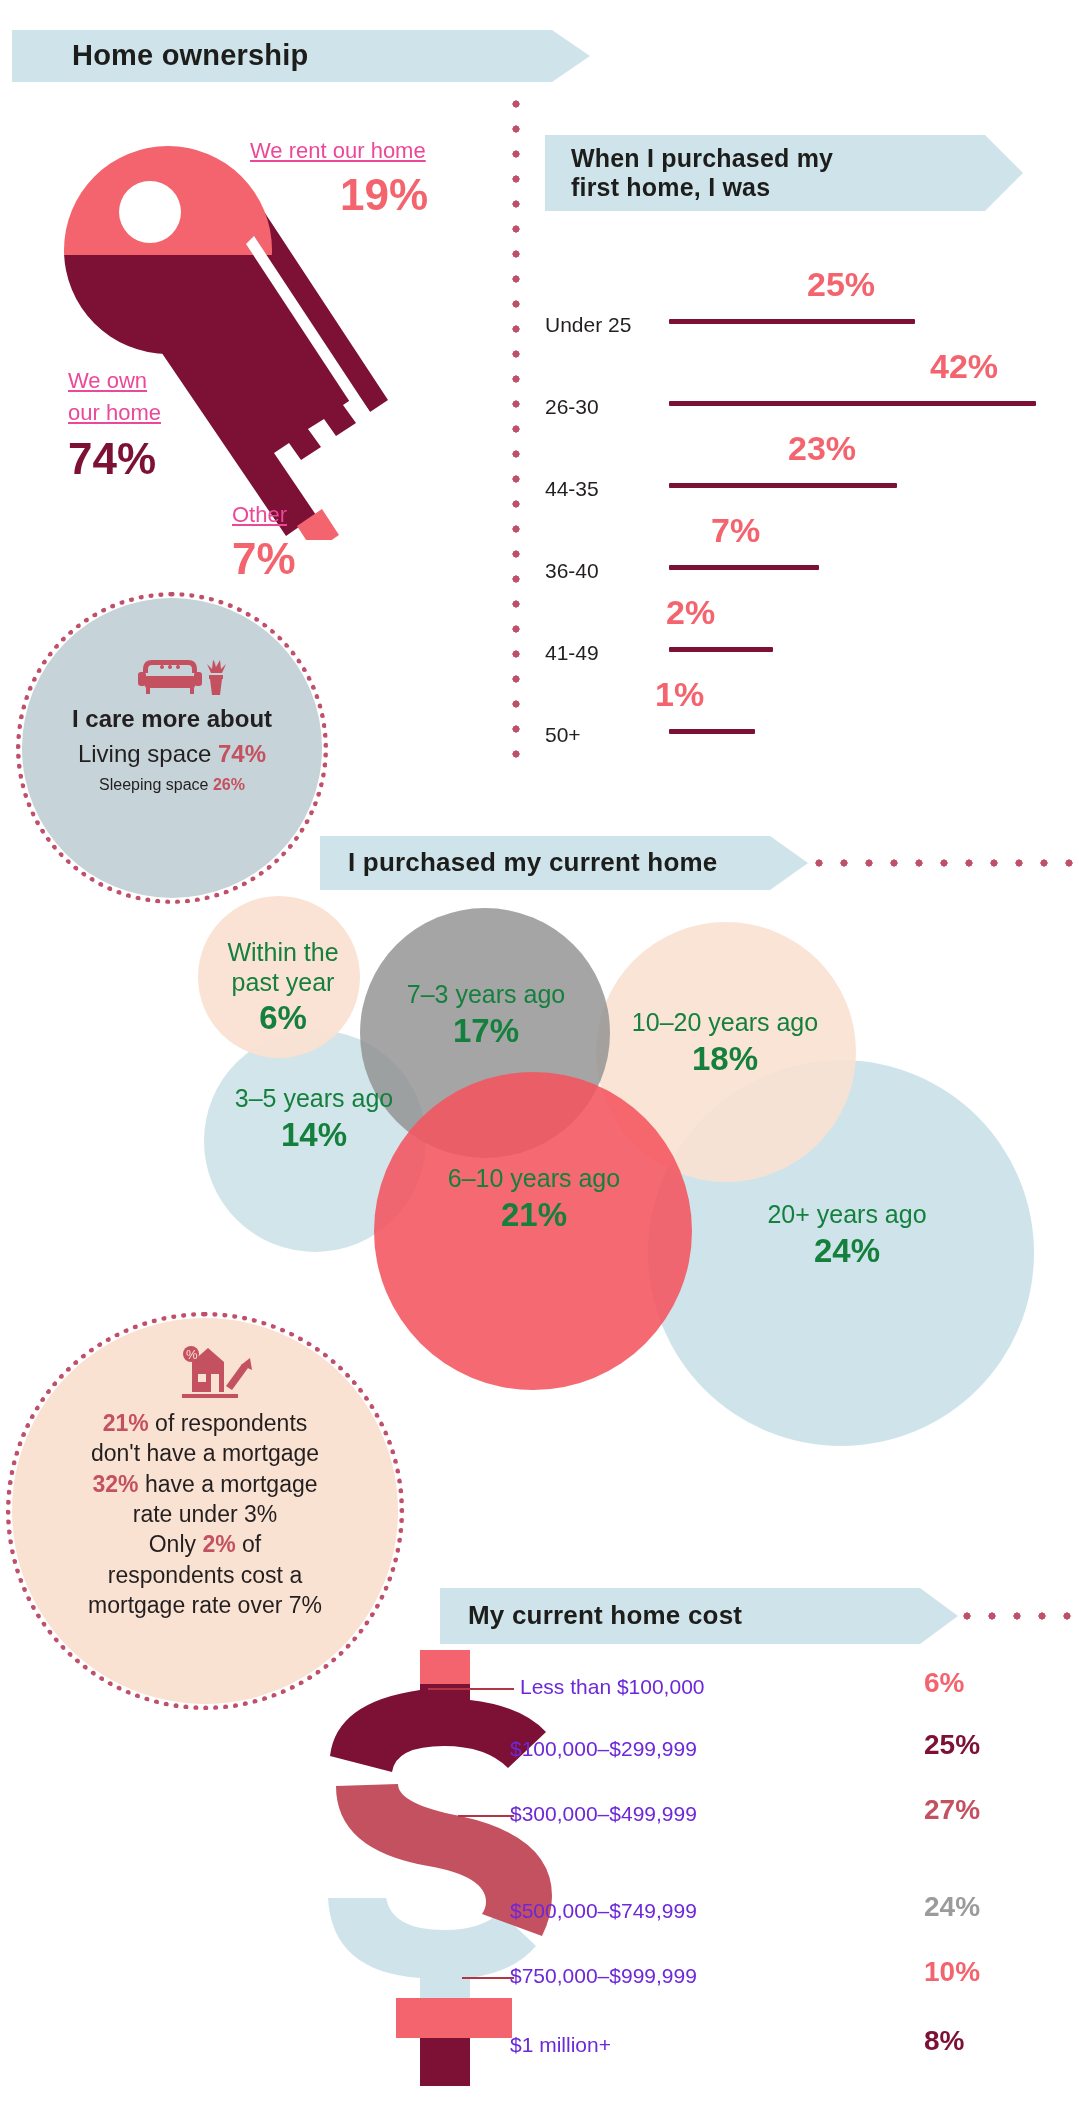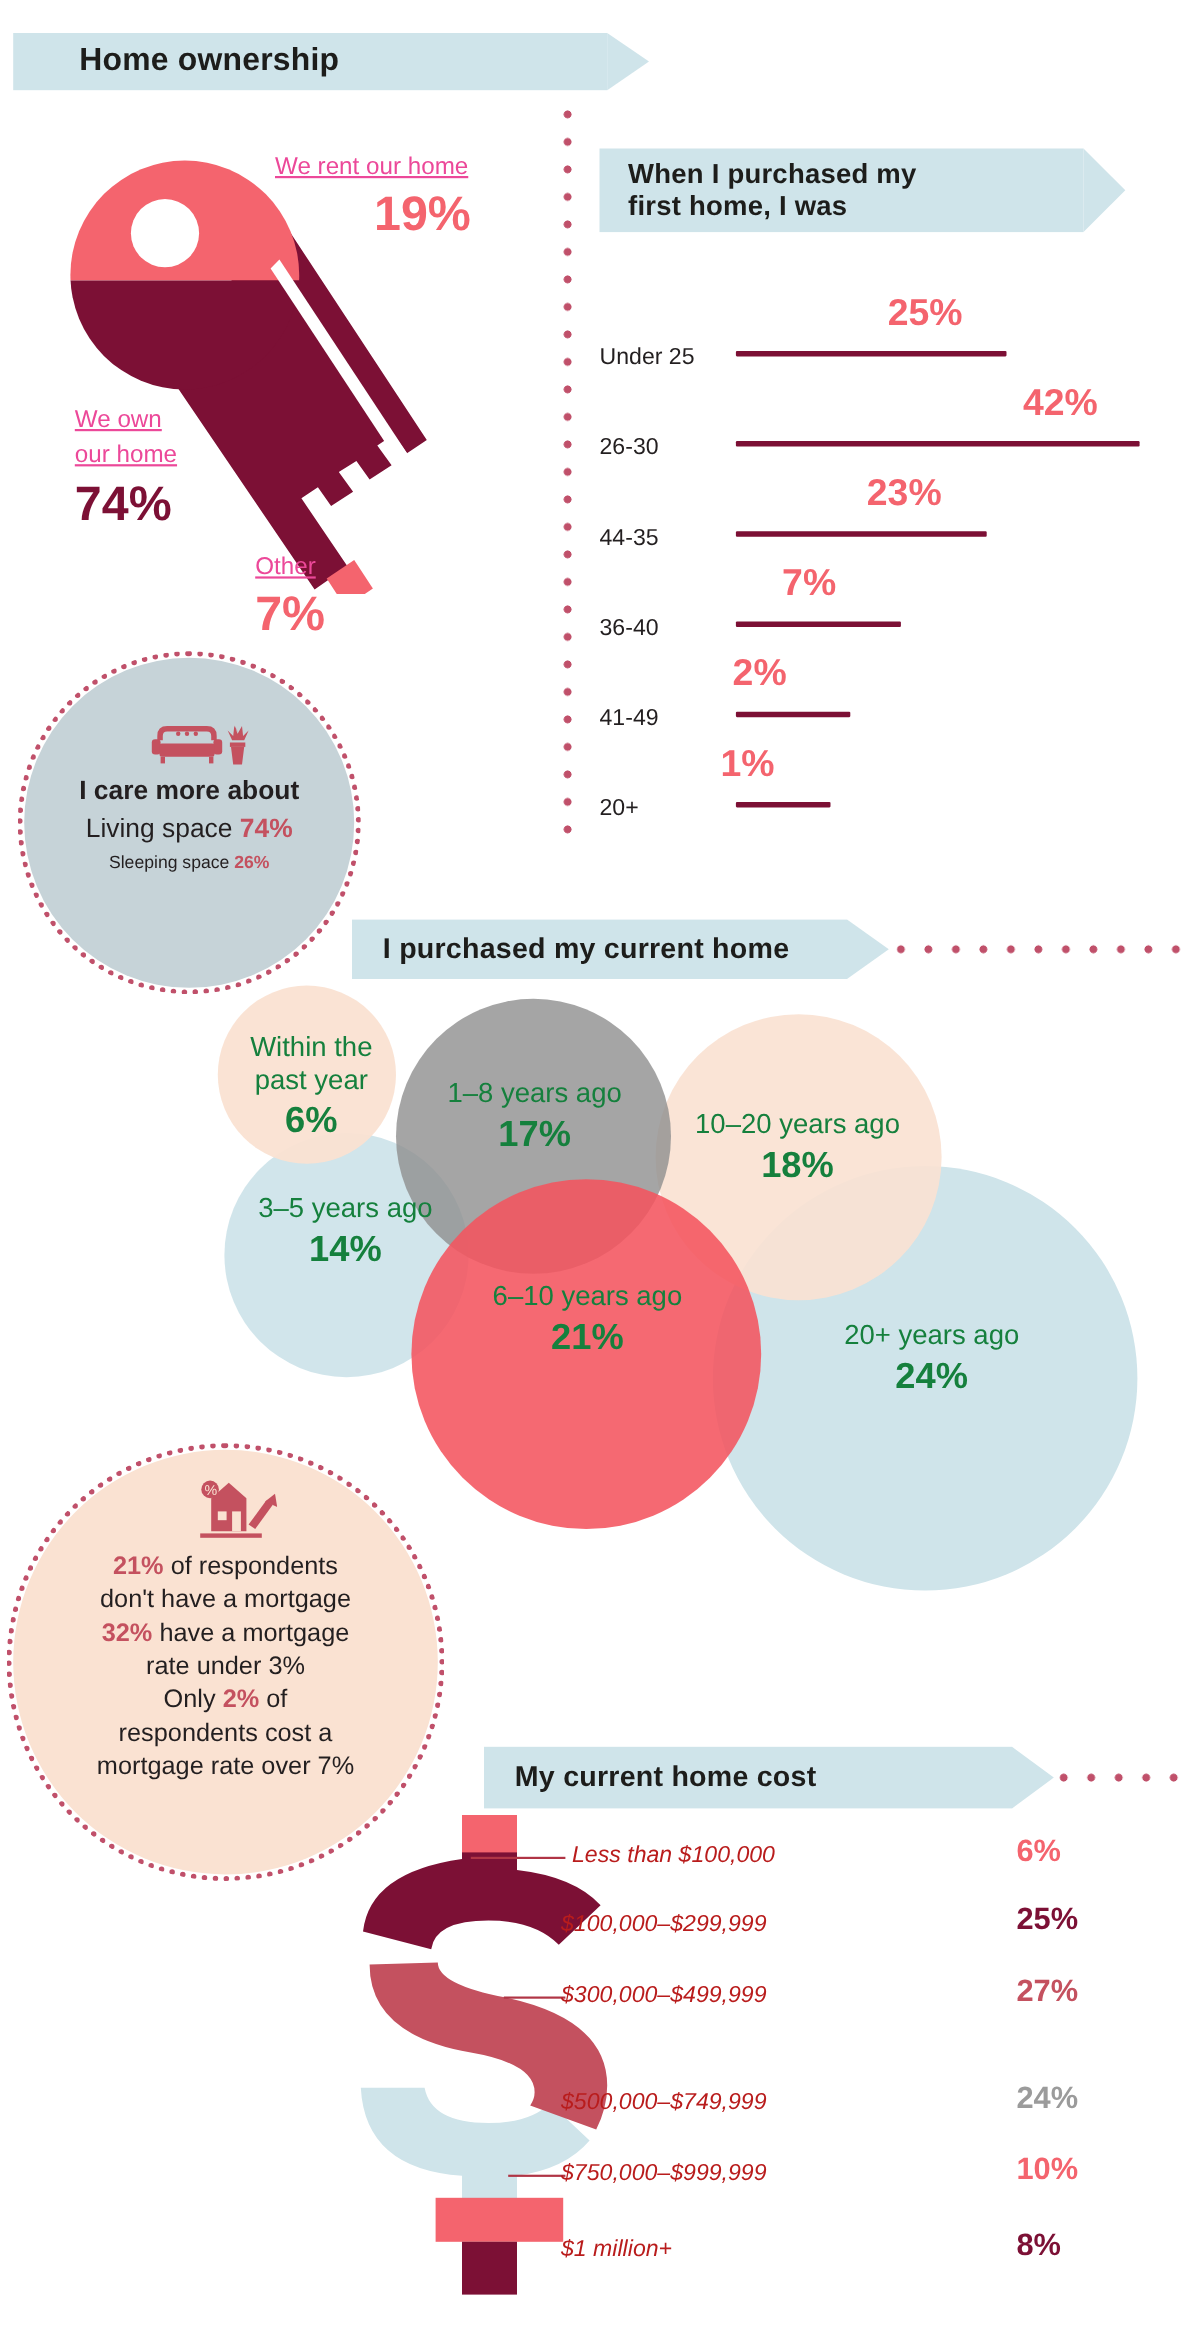--- a/index.html
+++ b/index.html
@@ -52,21 +52,21 @@
   .bub{
     position:absolute;border-radius:50%;
   }
   .bub-txt{
     position:absolute;text-align:center;line-height:1.18;
     font-size:25px;color:#15803d;
   }
   .bub-txt b{display:block;font-size:33px;font-weight:bold;margin-top:2px;}
 
   
-  .cost-lab{position:absolute;font-size:21px;color:#b91c1c;text-align:right;white-space:nowrap;font-style:italic;}
+  .cost-lab{position:absolute;font-size:21px;color:#6d28d9;text-align:right;white-space:nowrap;}
   .cost-val{position:absolute;font-size:28px;font-weight:bold;white-space:nowrap;}
   .leader{position:absolute;height:2px;background:#b03545;}
 </style>
 </head>
 <body>
 
 <div class="stage">
 
   <div class="banner" style="left:12px;top:30px;width:540px;height:52px;padding-left:28px;">
     <span class="banner-txt" style="font-size:29px;margin-left:32px;">Home ownership</span>
@@ -174,21 +174,21 @@
       <div class="bar-val" style="left:166px;top:0px;">7%</div>
     </div>
 
     <div style="position:absolute;left:0;top:328px;">
       <div class="bar-lab" style="left:0;top:48px;">41-49</div>
       <div class="bar-line" style="left:124px;top:54px;width:104px;"></div>
       <div class="bar-val" style="left:121px;top:0px;">2%</div>
     </div>
 
     <div style="position:absolute;left:0;top:410px;">
-      <div class="bar-lab" style="left:0;top:48px;">20+</div>
+      <div class="bar-lab" style="left:0;top:48px;">50+</div>
       <div class="bar-line" style="left:124px;top:54px;width:86px;"></div>
       <div class="bar-val" style="left:110px;top:0px;">1%</div>
     </div>
   </div>
 
   <div class="banner" style="left:320px;top:836px;width:450px;height:54px;padding-left:28px;">
     <span class="banner-txt" style="font-size:26px;">I purchased my current home</span>
     <span class="arrow" style="border-top:27px solid transparent;border-bottom:27px solid transparent;"></span>
   </div>
   <div class="hdots" style="left:815px;top:859px;width:264px;"></div>
@@ -206,21 +206,21 @@
     <div class="bub" style="left:360px;top:28px;width:250px;height:250px;background:#8f8f8f;opacity:.80;"></div>
 
     <div class="bub" style="left:374px;top:192px;width:318px;height:318px;background:#f4545f;opacity:.88;"></div>
 
     <div class="bub-txt" style="left:208px;top:58px;width:150px;">
       <span>Within the past year</span>
       <b>6%</b>
     </div>
 
     <div class="bub-txt" style="left:400px;top:100px;width:172px;">
-      <span>1–8 years ago</span>
+      <span>7–3 years ago</span>
       <b>17%</b>
     </div>
 
     <div class="bub-txt" style="left:630px;top:128px;width:190px;">
       <span>10–20 years ago</span>
       <b>18%</b>
     </div>
 
     <div class="bub-txt" style="left:222px;top:204px;width:184px;">
       <span>3–5 years ago</span>

